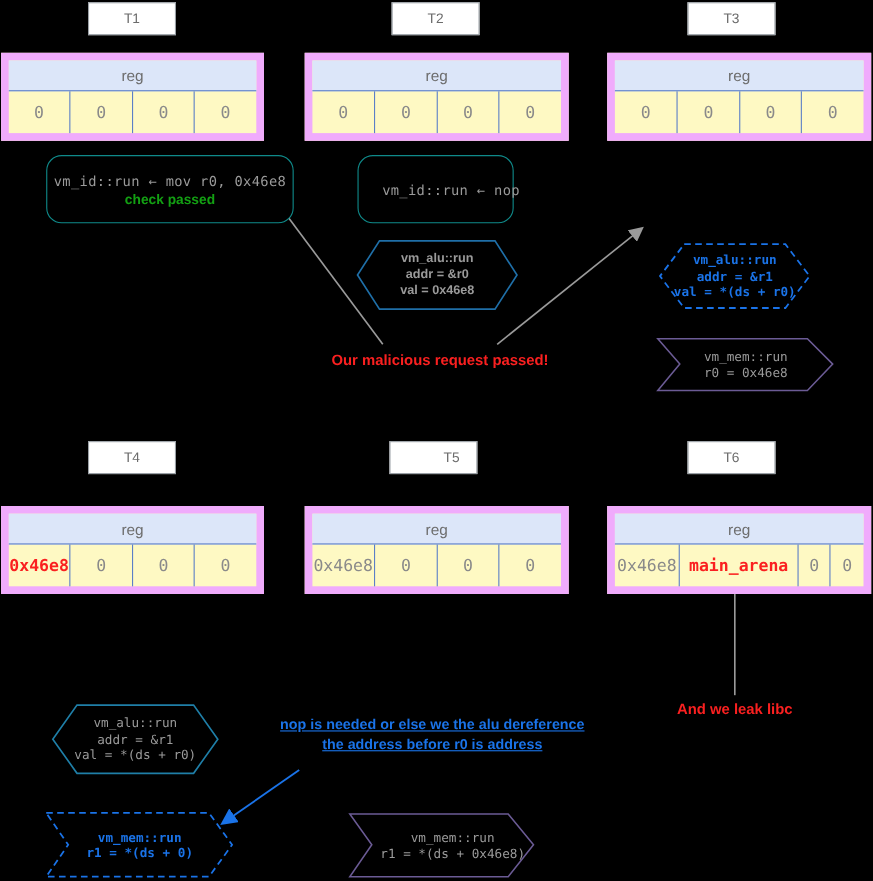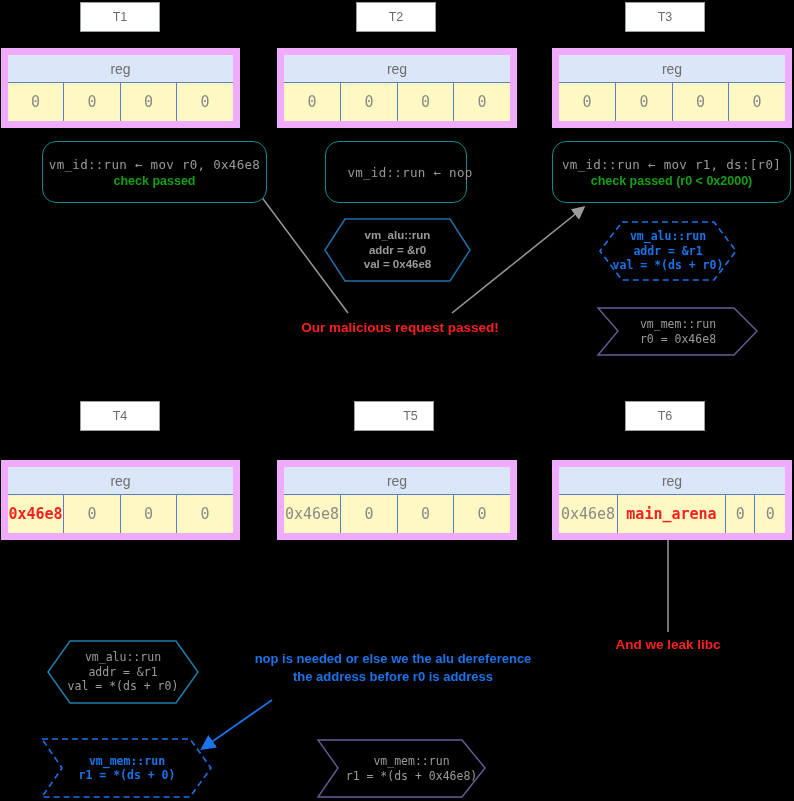--- a/index.html
+++ b/index.html
@@ -147,20 +147,21 @@
     font-weight: bold;
     white-space: nowrap;
     text-align: center;
   }
   .caption.red { color: #fa2020; font-size: 13.5px; }
   .caption.blue {
     color: #1a73e8;
     font-size: 13px;
     white-space: normal;
     line-height: 1.35;
+    text-decoration: underline;
   }
 </style>
 </head>
 <body>
 
 <div class="canvas">
 
   <svg class="overlay" viewBox="0 0 794 801">
     <defs>
       <marker id="ahGray" markerWidth="9" markerHeight="9" refX="7" refY="4.5" orient="auto">
@@ -236,24 +237,20 @@
   <div class="regtable" style="left:552px; top:48px; width:240px;">
     <div class="reghead">reg</div>
     <div class="regrow">
       <div class="regcell" style="width:60px;">0</div>
       <div class="regcell" style="width:60px;">0</div>
       <div class="regcell" style="width:59px;">0</div>
       <div class="regcell" style="width:59px;">0</div>
     </div>
   </div>
 
-  <div class="instrbox" style="left:552px; top:141px; width:239px; height:62px;">
-    <div class="line1">vm_id::run ← mov r1, ds:[r0]</div>
-    <div class="line2">check passed (r0 &lt; 0x2000)</div>
-  </div>
 
   <div class="shapetext txt-blue-mono" style="left:600px; top:222px; width:136px; height:58px;">
     <div>vm_alu::run</div>
     <div>addr = &amp;r1</div>
     <div>val = *(ds + r0)</div>
   </div>
 
   <div class="shapetext txt-gray-mono" style="left:618px; top:308px; width:120px; height:47px;">
     <div>vm_mem::run</div>
     <div>r0 = 0x46e8</div>

